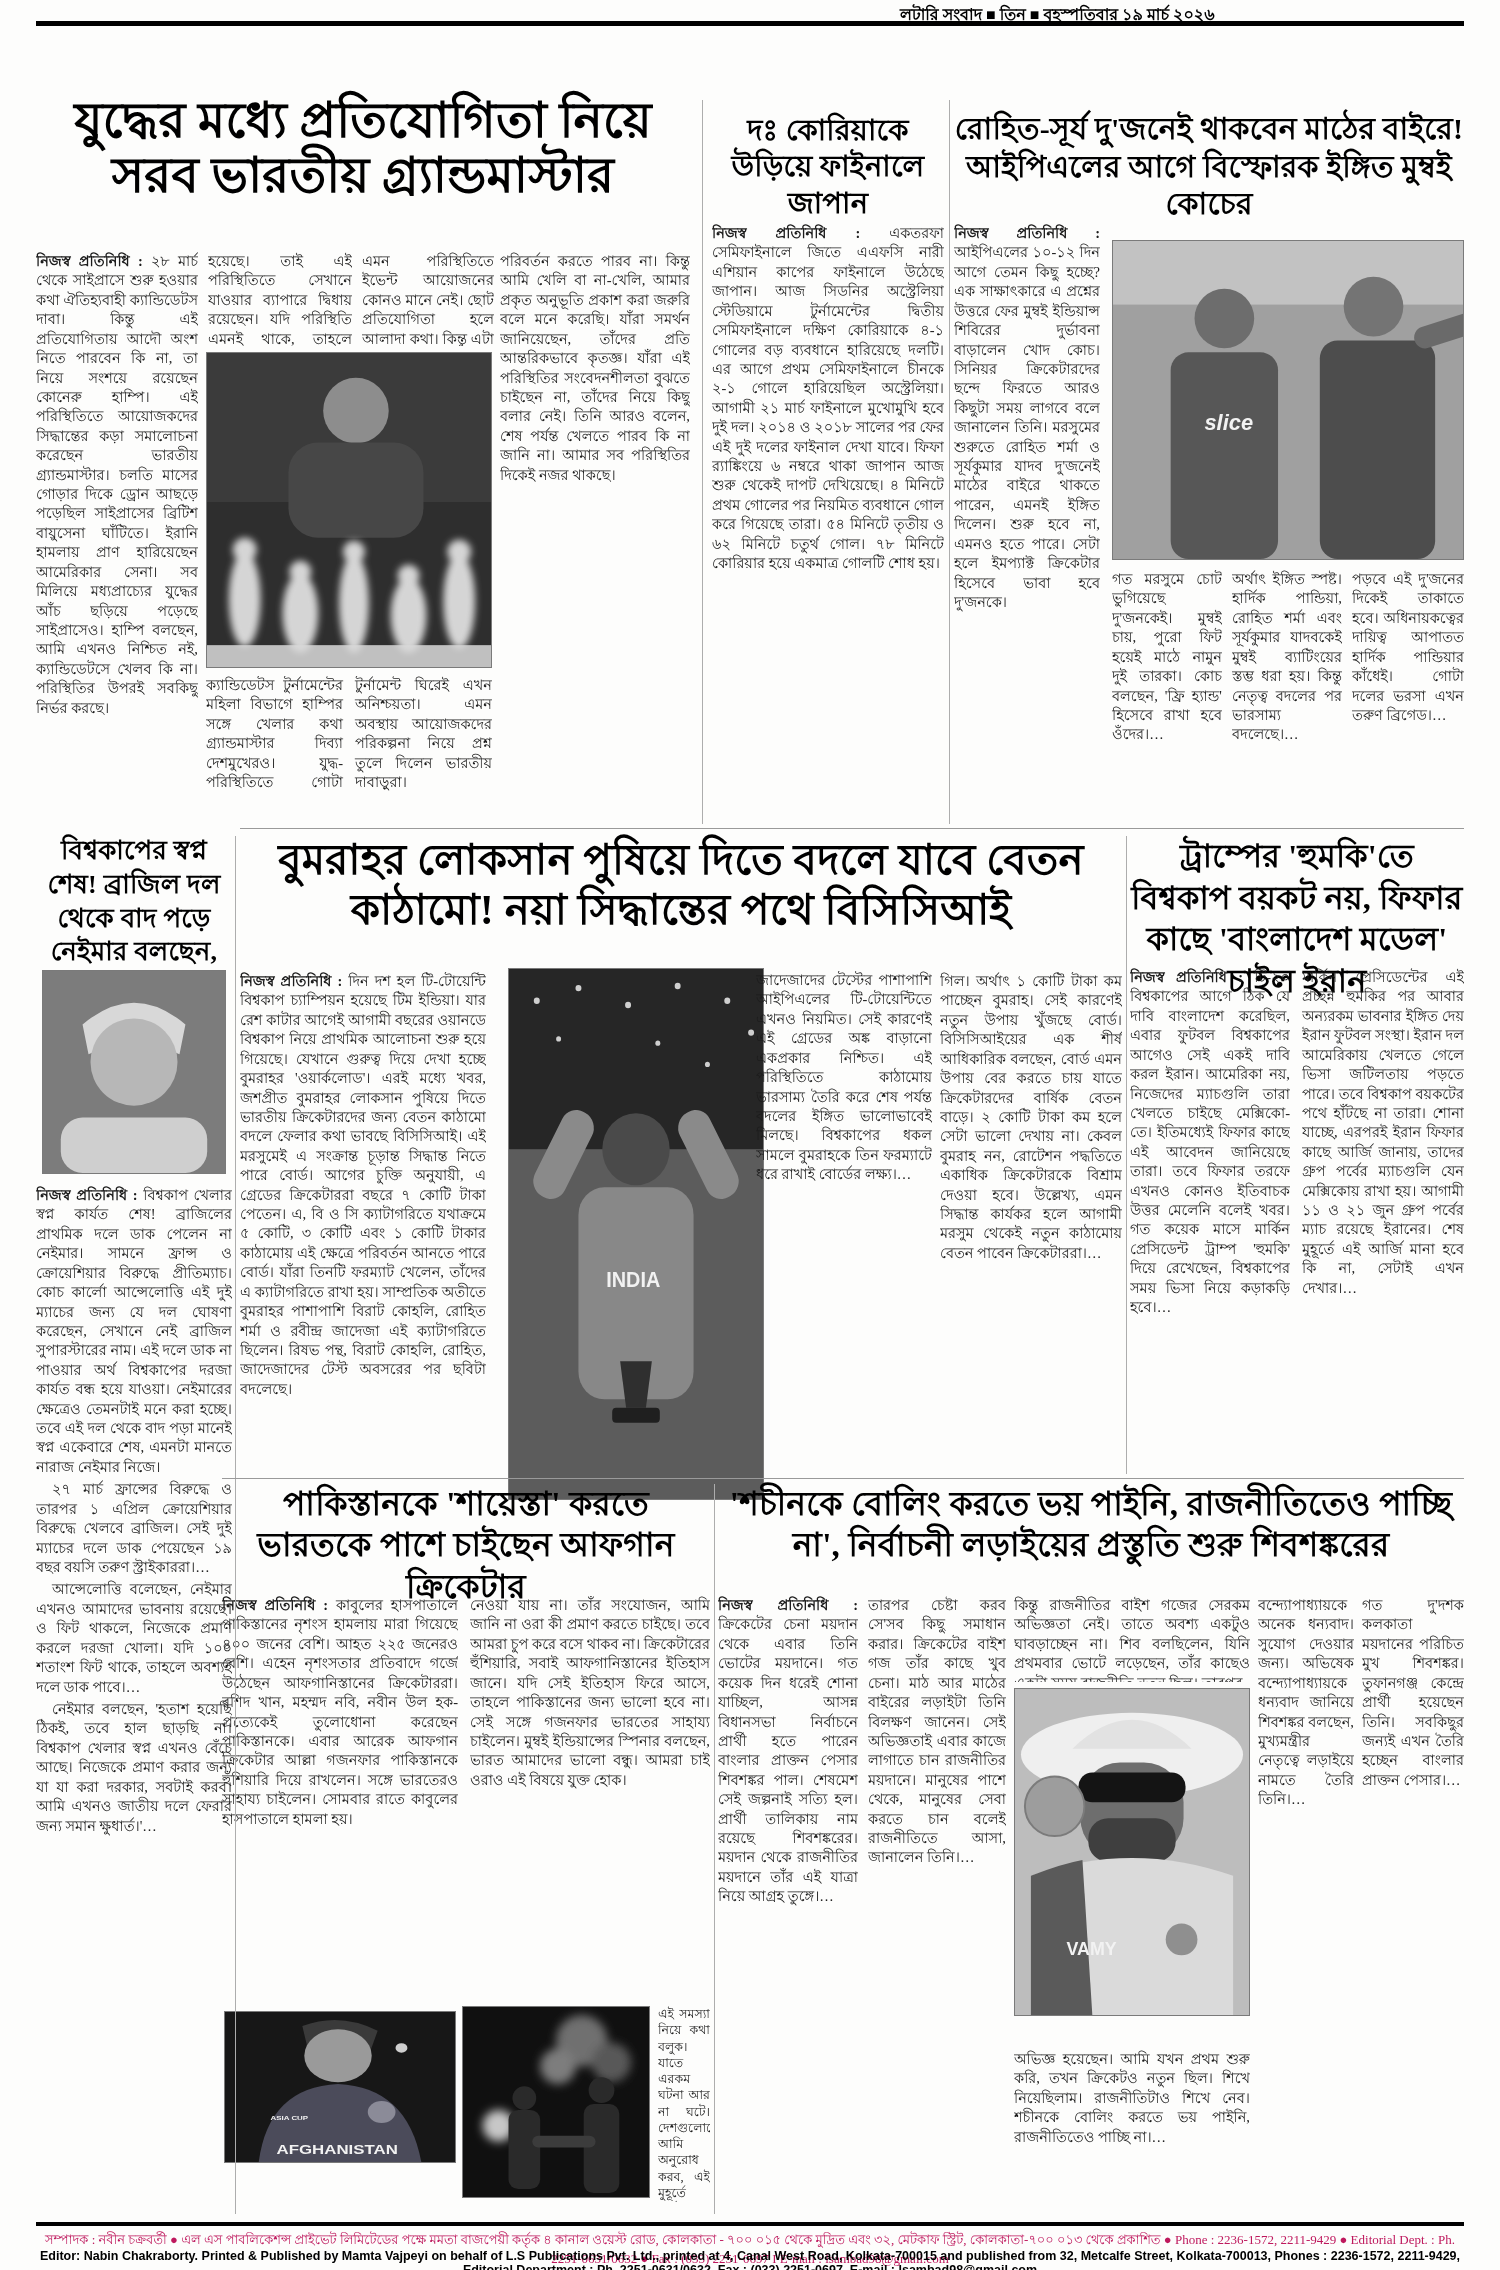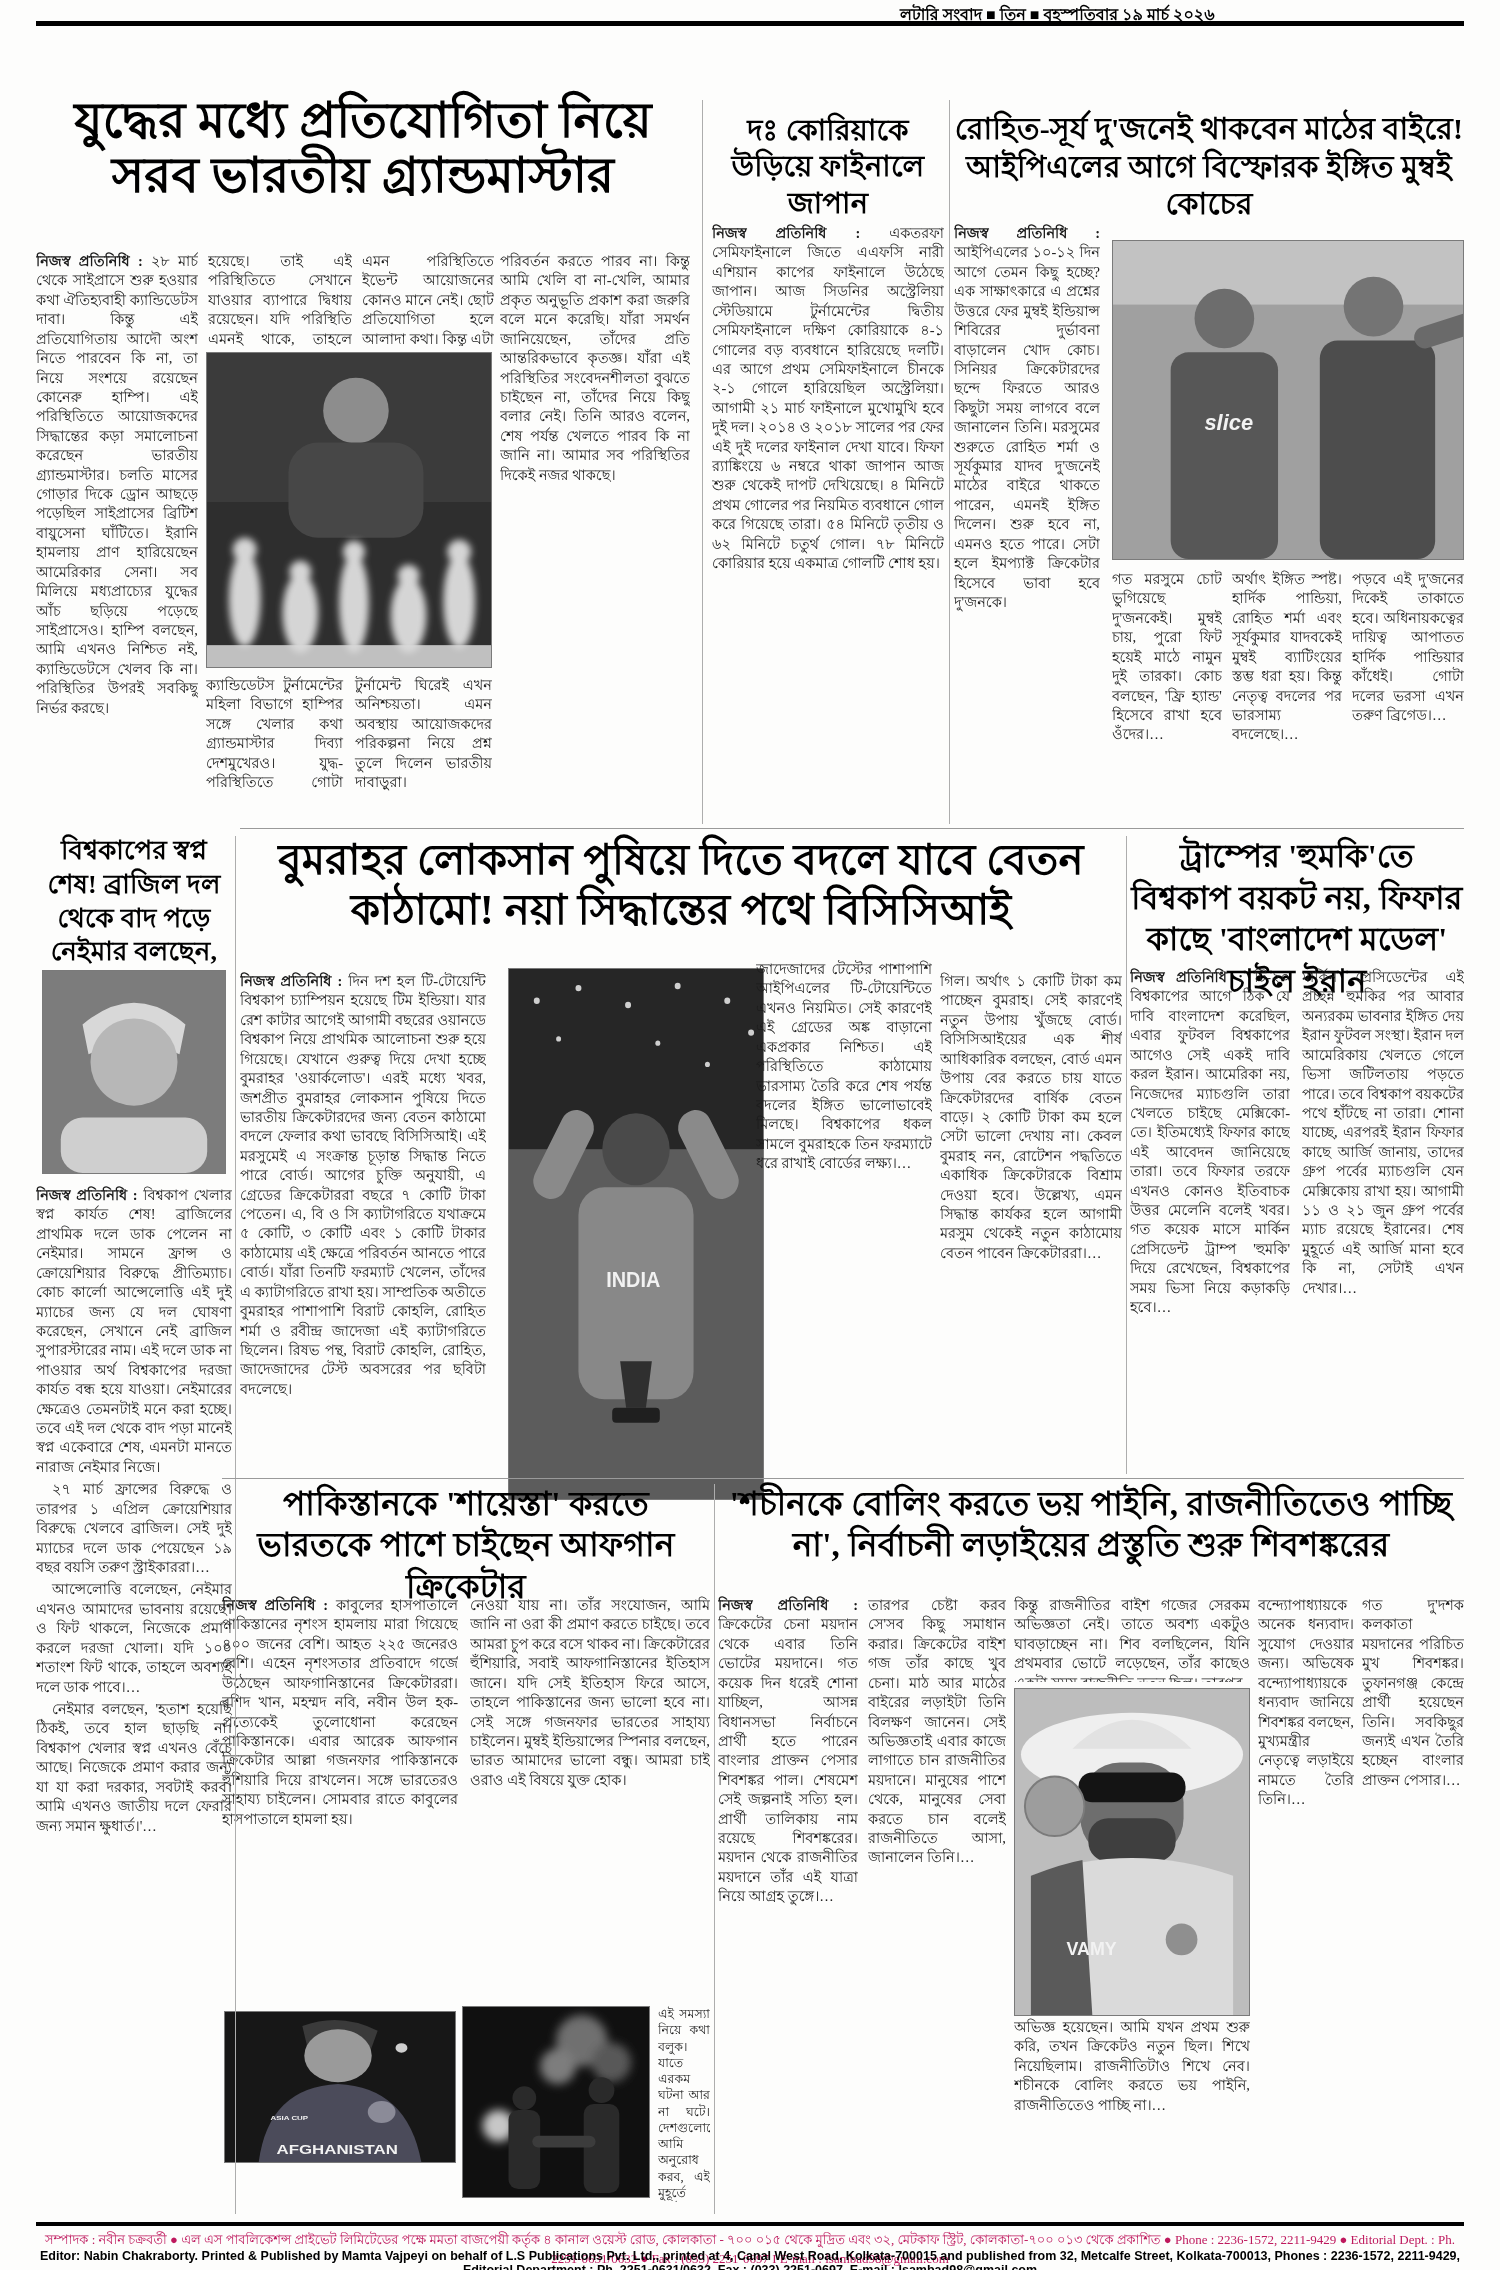--- a/index.html
+++ b/index.html
@@ -153,21 +153,21 @@
         </g>
         <rect x="38" y="130" width="34" height="90" rx="16" fill="#8a8a8a" transform="rotate(28 55 175)"></rect>
         <rect x="184" y="130" width="34" height="90" rx="16" fill="#8a8a8a" transform="rotate(-28 201 175)"></rect>
         <circle cx="128" cy="170" r="34" fill="#4a4a4a"></circle>
         <rect x="70" y="206" width="116" height="200" rx="26" fill="#888888"></rect>
         <text x="98" y="300" class="jersey-txt" font-size="20">INDIA</text>
         <path d="M112 370 h32 l-6 44 h-20 z" fill="#2f2f2f"></path>
         <rect x="104" y="414" width="48" height="14" rx="4" fill="#1f1f1f"></rect>
       </svg>
     </div>
-    <div class="col bodytxt" style="left:516px;top:128px;width:176px;height:504px">জাদেজাদের টেস্টের পাশাপাশি আইপিএলের টি-টোয়েন্টিতে এখনও নিয়মিত। সেই কারণেই এই গ্রেডের অঙ্ক বাড়ানো একপ্রকার নিশ্চিত। এই পরিস্থিতিতে কাঠামোয় ভারসাম্য তৈরি করে শেষ পর্যন্ত বদলের ইঙ্গিত ভালোভাবেই মিলছে। বিশ্বকাপের ধকল সামলে বুমরাহকে তিন ফরম্যাটে ধরে রাখাই বোর্ডের লক্ষ্য।…</div>
+    <div class="col bodytxt" style="left:516px;top:139px;width:176px;height:504px">জাদেজাদের টেস্টের পাশাপাশি আইপিএলের টি-টোয়েন্টিতে এখনও নিয়মিত। সেই কারণেই এই গ্রেডের অঙ্ক বাড়ানো একপ্রকার নিশ্চিত। এই পরিস্থিতিতে কাঠামোয় ভারসাম্য তৈরি করে শেষ পর্যন্ত বদলের ইঙ্গিত ভালোভাবেই মিলছে। বিশ্বকাপের ধকল সামলে বুমরাহকে তিন ফরম্যাটে ধরে রাখাই বোর্ডের লক্ষ্য।…</div>
     <div class="col bodytxt" style="left:700px;top:140px;width:182px;height:504px">গিল। অর্থাৎ ১ কোটি টাকা কম পাচ্ছেন বুমরাহ। সেই কারণেই নতুন উপায় খুঁজছে বোর্ড। বিসিসিআইয়ের এক শীর্ষ আধিকারিক বলছেন, বোর্ড এমন উপায় বের করতে চায় যাতে ক্রিকেটারদের বার্ষিক বেতন বাড়ে। ২ কোটি টাকা কম হলে সেটা ভালো দেখায় না। কেবল বুমরাহ নন, রোটেশন পদ্ধতিতে একাধিক ক্রিকেটারকে বিশ্রাম দেওয়া হবে। উল্লেখ্য, এমন সিদ্ধান্ত কার্যকর হলে আগামী মরসুম থেকেই নতুন কাঠামোয় বেতন পাবেন ক্রিকেটাররা।…</div>
   </div>
 
   <div class="abs" style="left:1130px;top:832px;width:334px;height:644px">
     <div class="hl" style="position:absolute;left:0;top:4px;width:100%;font-size:32px;line-height:1.3">ট্রাম্পের 'হুমকি'তে বিশ্বকাপ বয়কট নয়, ফিফার কাছে 'বাংলাদেশ মডেল' চাইল ইরান</div>
     <div class="col bodytxt" style="left:0;top:136px;width:160px;height:508px">
       <p><b class="byl">নিজস্ব প্রতিনিধি :</b>
       <span>টি-২০ বিশ্বকাপের আগে ঠিক যে দাবি বাংলাদেশ করেছিল, এবার ফুটবল বিশ্বকাপের আগেও সেই একই দাবি করল ইরান। আমেরিকা নয়, নিজেদের ম্যাচগুলি তারা খেলতে চাইছে মেক্সিকো-তে। ইতিমধ্যেই ফিফার কাছে এই আবেদন জানিয়েছে তারা। তবে ফিফার তরফে এখনও কোনও ইতিবাচক উত্তর মেলেনি বলেই খবর। গত কয়েক মাসে মার্কিন প্রেসিডেন্ট ট্রাম্প 'হুমকি' দিয়ে রেখেছেন, বিশ্বকাপের সময় ভিসা নিয়ে কড়াকড়ি হবে।…</span></p>
     </div>
     <div class="col bodytxt" style="left:172px;top:136px;width:162px;height:508px">মার্কিন প্রেসিডেন্টের এই প্রচ্ছন্ন হুমকির পর আবার অন্যরকম ভাবনার ইঙ্গিত দেয় ইরান ফুটবল সংস্থা। ইরান দল আমেরিকায় খেলতে গেলে ভিসা জটিলতায় পড়তে পারে। তবে বিশ্বকাপ বয়কটের পথে হাঁটছে না তারা। শোনা যাচ্ছে, এরপরই ইরান ফিফার কাছে আর্জি জানায়, তাদের গ্রুপ পর্বের ম্যাচগুলি যেন মেক্সিকোয় রাখা হয়। আগামী ১১ ও ২১ জুন গ্রুপ পর্বের ম্যাচ রয়েছে ইরানের। শেষ মুহূর্তে এই আর্জি মানা হবে কি না, সেটাই এখন দেখার।…</div>
@@ -234,21 +234,21 @@
         <rect x="66" y="74" width="104" height="96" rx="40" fill="#6e6e6e"></rect>
         <rect x="64" y="84" width="108" height="30" rx="14" fill="#141414"></rect>
         <rect x="74" y="130" width="88" height="44" rx="20" fill="#3f3f3f"></rect>
         <circle cx="40" cy="118" r="30" fill="#9d9d9d" stroke="#7b7b7b" stroke-width="2"></circle>
         <path d="M16 188 q102 -36 204 0 l0 140 l-204 0 z" fill="#dadada"></path>
         <path d="M16 188 q30 -12 52 -16 l10 156 l-62 0 z" fill="#5a5a5a"></path>
         <text x="52" y="268" class="jersey-txt" fill="#555" font-size="18">VAMY</text>
         <circle cx="168" cy="252" r="16" fill="#8f8f8f"></circle>
       </svg>
     </div>
-    <div class="col bodytxt" style="left:296px;top:538px;width:236px;height:194px">অভিজ্ঞ হয়েছেন। আমি যখন প্রথম শুরু করি, তখন ক্রিকেটও নতুন ছিল। শিখে নিয়েছিলাম। রাজনীতিটাও শিখে নেব। শচীনকে বোলিং করতে ভয় পাইনি, রাজনীতিতেও পাচ্ছি না।…</div>
+    <div class="col bodytxt" style="left:296px;top:570px;width:236px;height:194px">অভিজ্ঞ হয়েছেন। আমি যখন প্রথম শুরু করি, তখন ক্রিকেটও নতুন ছিল। শিখে নিয়েছিলাম। রাজনীতিটাও শিখে নেব। শচীনকে বোলিং করতে ভয় পাইনি, রাজনীতিতেও পাচ্ছি না।…</div>
     <div class="col bodytxt" style="left:540px;top:116px;width:96px;height:620px">বন্দ্যোপাধ্যায়কে অনেক ধন্যবাদ। সুযোগ দেওয়ার জন্য। অভিষেক বন্দ্যোপাধ্যায়কে ধন্যবাদ জানিয়ে শিবশঙ্কর বলছেন, মুখ্যমন্ত্রীর নেতৃত্বে লড়াইয়ে নামতে তৈরি তিনি।…</div>
     <div class="col bodytxt" style="left:644px;top:116px;width:102px;height:620px">গত দু'দশক কলকাতা ময়দানের পরিচিত মুখ শিবশঙ্কর। তুফানগঞ্জ কেন্দ্রে প্রার্থী হয়েছেন তিনি। সবকিছুর জন্যই এখন তৈরি হচ্ছেন বাংলার প্রাক্তন পেসার।…</div>
   </div>
 
   <div class="vrule" style="left:702px;top:100px;height:724px"></div>
   <div class="vrule" style="left:949px;top:100px;height:724px"></div>
   <div class="vrule" style="left:235px;top:836px;height:1378px"></div>
   <div class="vrule" style="left:1126px;top:836px;height:638px"></div>
   <div class="vrule" style="left:714px;top:1484px;height:730px"></div>
   <div class="hrule" style="left:240px;top:828px;width:1224px"></div>

